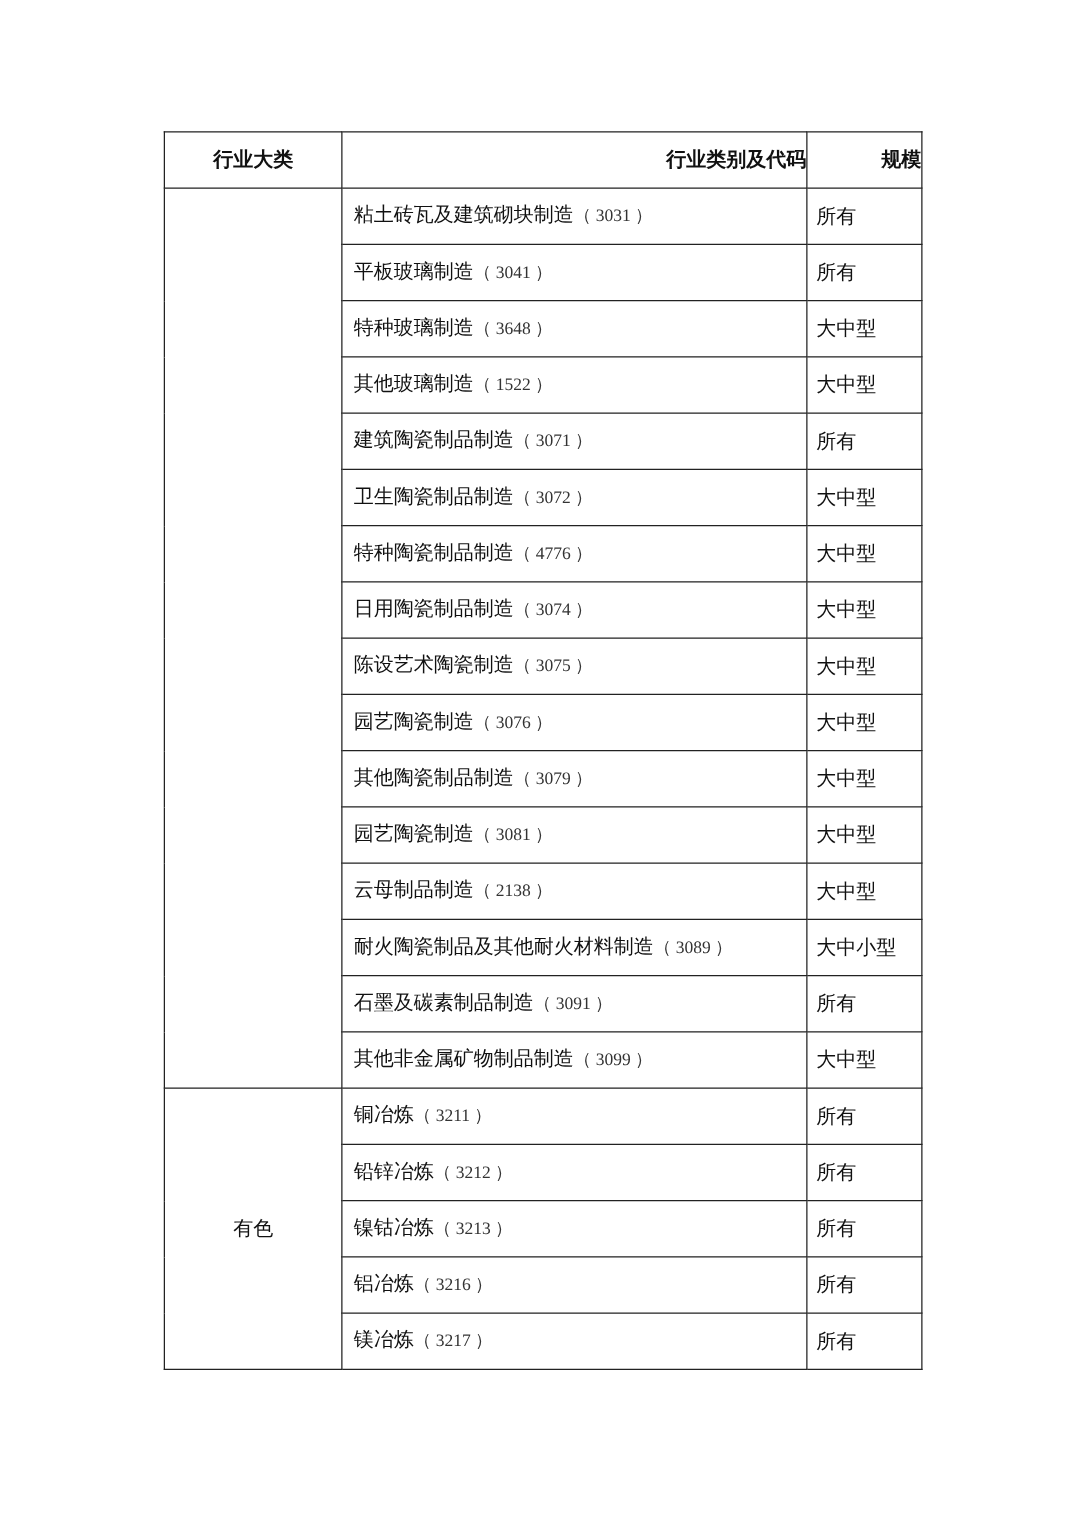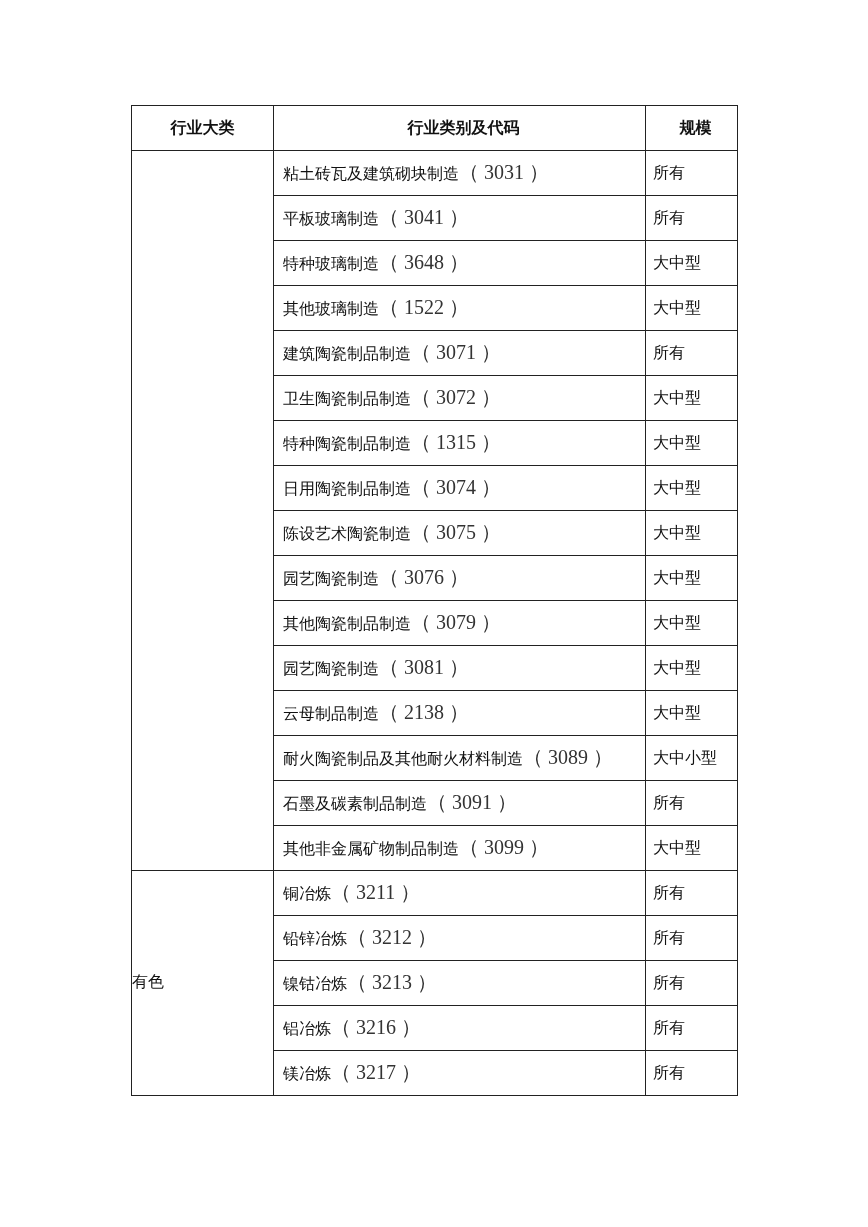--- a/index.html
+++ b/index.html
@@ -36,45 +36,44 @@
     border: 1.3px solid #222222;
     height: 45px;
     padding: 0;
     font-size: 16px;
     line-height: 20px;
     vertical-align: middle;
     box-sizing: border-box;
   }
   table.industry-table th {
     font-weight: bold;
-    text-align: center;
+    text-align: right;
     padding-left: 8px;
   }
   table.industry-table th.col-major {
     text-align: center;
     padding-left: 0;
   }
   col.c1 { width: 142px; }
   col.c2 { width: 372px; }
   col.c3 { width: 92px; }
   td.major-cell {
-    text-align: left;
-    font-family: Liberation Mono, monospace;
+    text-align: center;
   }
   td.sub-cell {
     padding-left: 9px !important;
     white-space: nowrap;
   }
   td.scale-cell {
     padding-left: 7px !important;
     white-space: nowrap;
   }
   .code {
     font-family: "Liberation Serif", "DejaVu Serif", serif;
-    font-size: 20px;
+    font-size: 14px;
     color: #333333;
   }
 </style>
 </head>
 <body>
 
 <div class="doc-page">
   <table class="industry-table">
     <colgroup>
       <col class="c1">
@@ -108,21 +107,21 @@
         </tr>
         <tr>
           <td class="sub-cell"><span>建筑陶瓷制品制造</span><span class="code">（ 3071 ）</span></td>
           <td class="scale-cell">所有</td>
         </tr>
         <tr>
           <td class="sub-cell"><span>卫生陶瓷制品制造</span><span class="code">（ 3072 ）</span></td>
           <td class="scale-cell">大中型</td>
         </tr>
         <tr>
-          <td class="sub-cell"><span>特种陶瓷制品制造</span><span class="code">（ 1315 ）</span></td>
+          <td class="sub-cell"><span>特种陶瓷制品制造</span><span class="code">（ 4776 ）</span></td>
           <td class="scale-cell">大中型</td>
         </tr>
         <tr>
           <td class="sub-cell"><span>日用陶瓷制品制造</span><span class="code">（ 3074 ）</span></td>
           <td class="scale-cell">大中型</td>
         </tr>
         <tr>
           <td class="sub-cell"><span>陈设艺术陶瓷制造</span><span class="code">（ 3075 ）</span></td>
           <td class="scale-cell">大中型</td>
         </tr>

